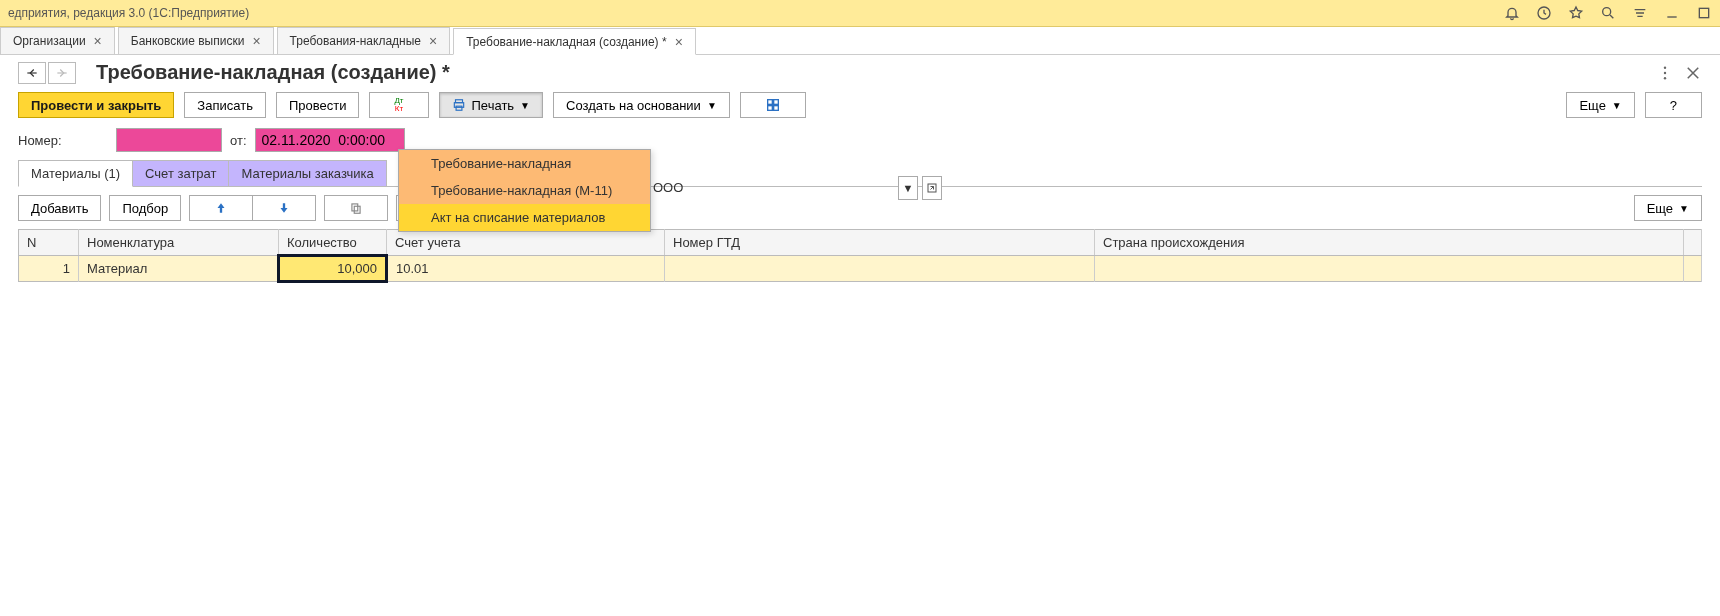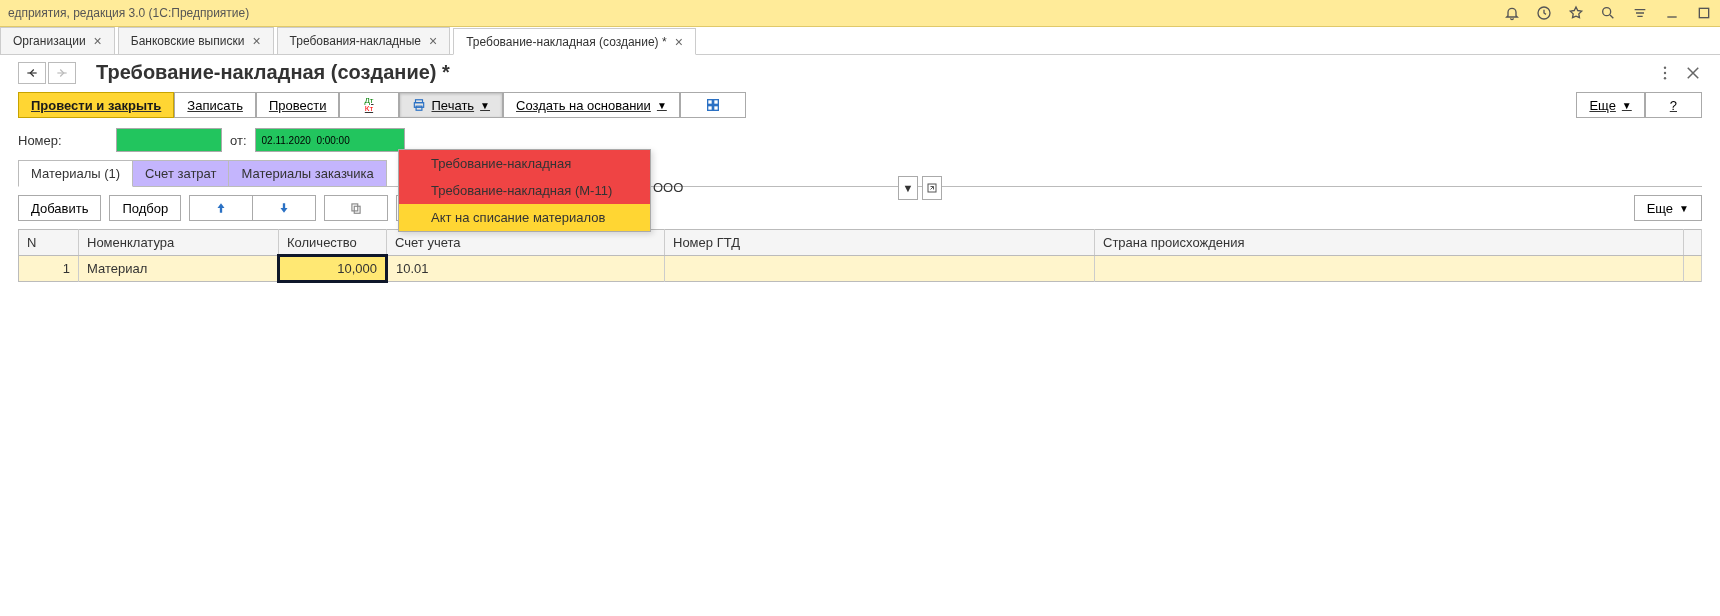--- a/index.html
+++ b/index.html
@@ -69,22 +69,22 @@
     margin: 0 0 0 20px;
     flex: 1;
   }
   .page-head-right { display:flex; gap:10px; align-items:center; }
   .icon-btn {
     width:18px;height:18px;display:inline-block;cursor:pointer;
   }
   .toolbar {
     display:flex;
     align-items:center;
+    gap: 10px;
     margin-bottom: 10px;
-    text-decoration: underline;
   }
   .btn {
     border:1px solid #aaa;
     background:#fff;
     padding: 4px 12px;
     height: 26px;
     font-size: 13px;
     cursor:pointer;
     display:inline-flex;
     align-items:center;
@@ -102,22 +102,22 @@
   }
   .btn .caret { font-size: 10px; }
   .btn.icon-only { padding: 2px 24px; }
   .spacer { flex:1; }
   .fieldrow { display:flex; align-items:center; gap:8px; margin-bottom:6px; }
   .fieldrow label { font-size:13px; min-width: 90px; }
   .input {
     border:1px solid #aaa;
     height: 24px;
     padding: 2px 6px;
-    font-size: 10px;
-    background:#22c55e;
+    font-size: 14px;
+    background:#ec4899;
   }
   .input-combo {
     display:flex;
     align-items:center;
   }
   .combo-btn {
     border:1px solid #aaa;
     border-left: none;
     width: 20px; height: 24px;
     display:flex;align-items:center;justify-content:center;
@@ -169,21 +169,21 @@
   }
   .table tbody tr.sel { background: #fff5cc; }
   .table tbody tr.sel td.qty { background:#ffe873; border: 3px solid #0f172a; text-align:right; }
   .table td.num { text-align:right; width:60px; }
   
   .dropdown {
     position:absolute;
     top: 94px;
     left: 398px;
     width: 253px;
-    background:#ef4444;
+    background:#fdba74;
     border:1px solid #aaa;
     box-shadow: 2px 2px 6px rgba(0,0,0,.15);
     z-index: 50;
   }
   .dropdown-item {
     padding: 6px 32px;
     font-size:13px;
     cursor:pointer;
   }
   .dropdown-item.highlight {

